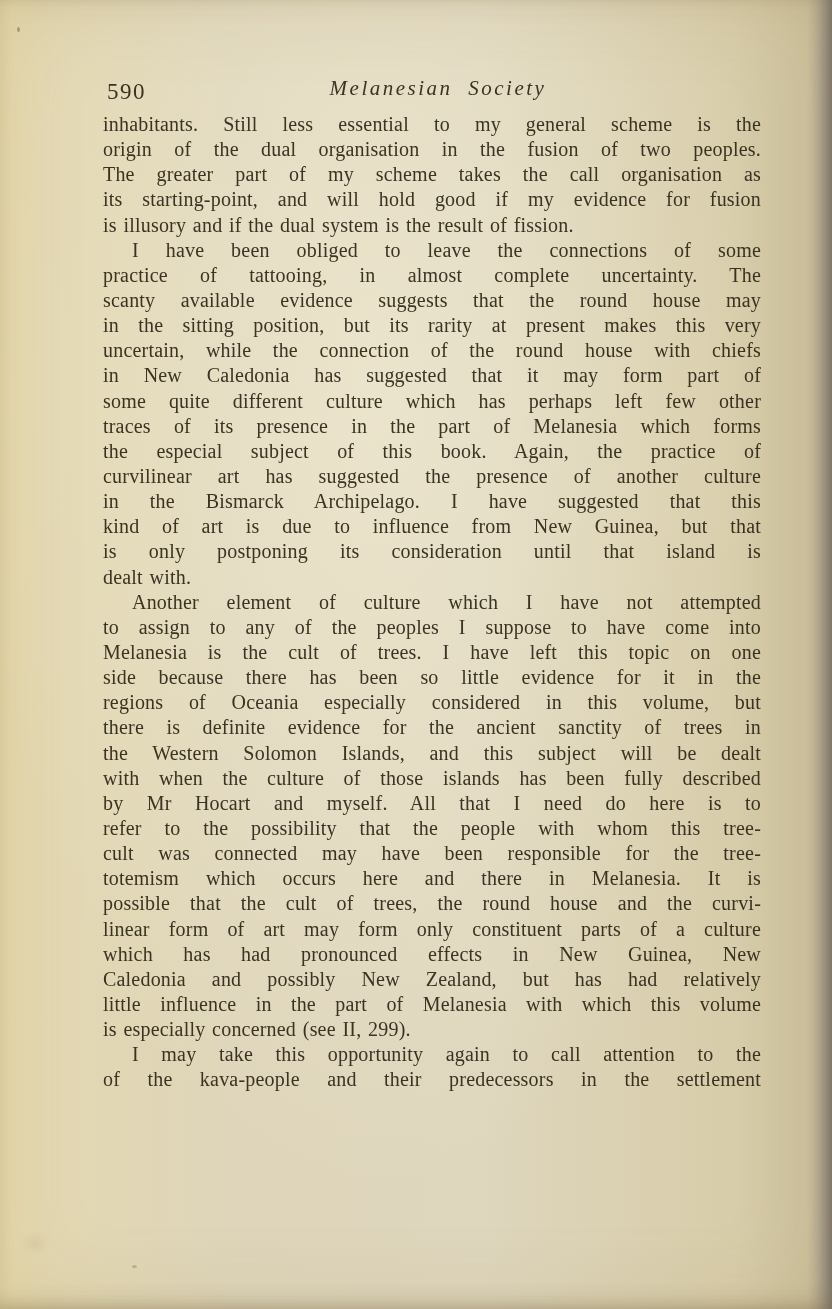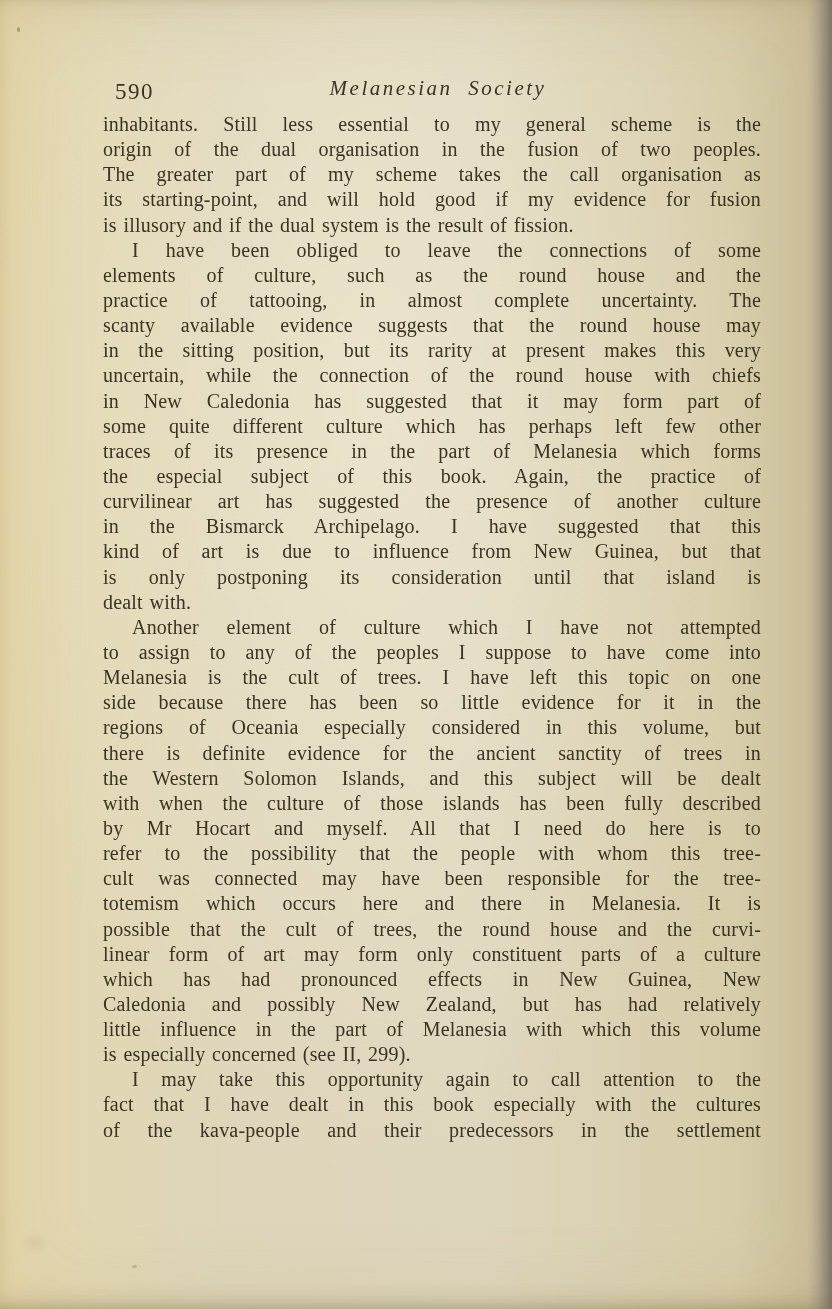--- a/index.html
+++ b/index.html
@@ -19,21 +19,21 @@
       inset 0 10px 24px -10px rgba(150,130,90,0.18),
       inset 0 0 90px rgba(140,115,60,0.14);
     font-family: "Liberation Serif", "DejaVu Serif", serif;
     color: rgba(48,40,24,0.94);
   }
   .header {
     position: absolute;
     top: 76px; left: 103px; width: 658px; height: 34px;
   }
   .pagenum {
-    position: absolute; left: 12px; top: 3px;
+    position: absolute; left: 4px; top: 3px;
     font-size: 23px; letter-spacing: 1.5px;
   }
   .running-title {
     display: block; text-align: center;
     font-style: italic; font-size: 21px;
     letter-spacing: 2.5px; word-spacing: 8px;
     transform: translateX(6px);
   }
   .body-block {
     position: absolute;
@@ -78,21 +78,20 @@
   <div class="body-block">
       <div>
         <div class="line">inhabitants.  Still less essential to my general scheme is the</div>
         <div class="line">origin of the dual organisation in the fusion of two peoples.</div>
         <div class="line">The greater part of my scheme takes the call organisation as</div>
         <div class="line">its starting-point, and will hold good if my evidence for fusion</div>
         <div class="line end">is illusory and if the dual system is the result of fission.</div>
       </div>
       <div>
         <div class="line indent">I have been obliged to leave the connections of some</div>
-        <div class="line">elements of culture, such as the round house and the</div>
         <div class="line">practice of tattooing, in almost complete uncertainty.  The</div>
         <div class="line">scanty available evidence suggests that the round house may</div>
         <div class="line">in the sitting position, but its rarity at present makes this very</div>
         <div class="line">uncertain, while the connection of the round house with chiefs</div>
         <div class="line">in New Caledonia has suggested that it may form part of</div>
         <div class="line">some quite different culture which has perhaps left few other</div>
         <div class="line">traces of its presence in the part of Melanesia which forms</div>
         <div class="line">the especial subject of this book.  Again, the practice of</div>
         <div class="line">curvilinear art has suggested the presence of another culture</div>
         <div class="line">in the Bismarck Archipelago.  I have suggested that this</div>
@@ -115,17 +114,16 @@
         <div class="line">totemism which occurs here and there in Melanesia.  It is</div>
         <div class="line">possible that the cult of trees, the round house and the curvi-</div>
         <div class="line">linear form of art may form only constituent parts of a culture</div>
         <div class="line">which has had pronounced effects in New Guinea, New</div>
         <div class="line">Caledonia and possibly New Zealand, but has had relatively</div>
         <div class="line">little influence in the part of Melanesia with which this volume</div>
         <div class="line end">is especially concerned (see II, 299).</div>
       </div>
       <div>
         <div class="line indent">I may take this opportunity again to call attention to the</div>
-        <div class="line">fact that I have dealt in this book especially with the cultures</div>
         <div class="line">of the kava-people and their predecessors in the settlement</div>
       </div>
     </div>
 </div>
 
 </body></html>

